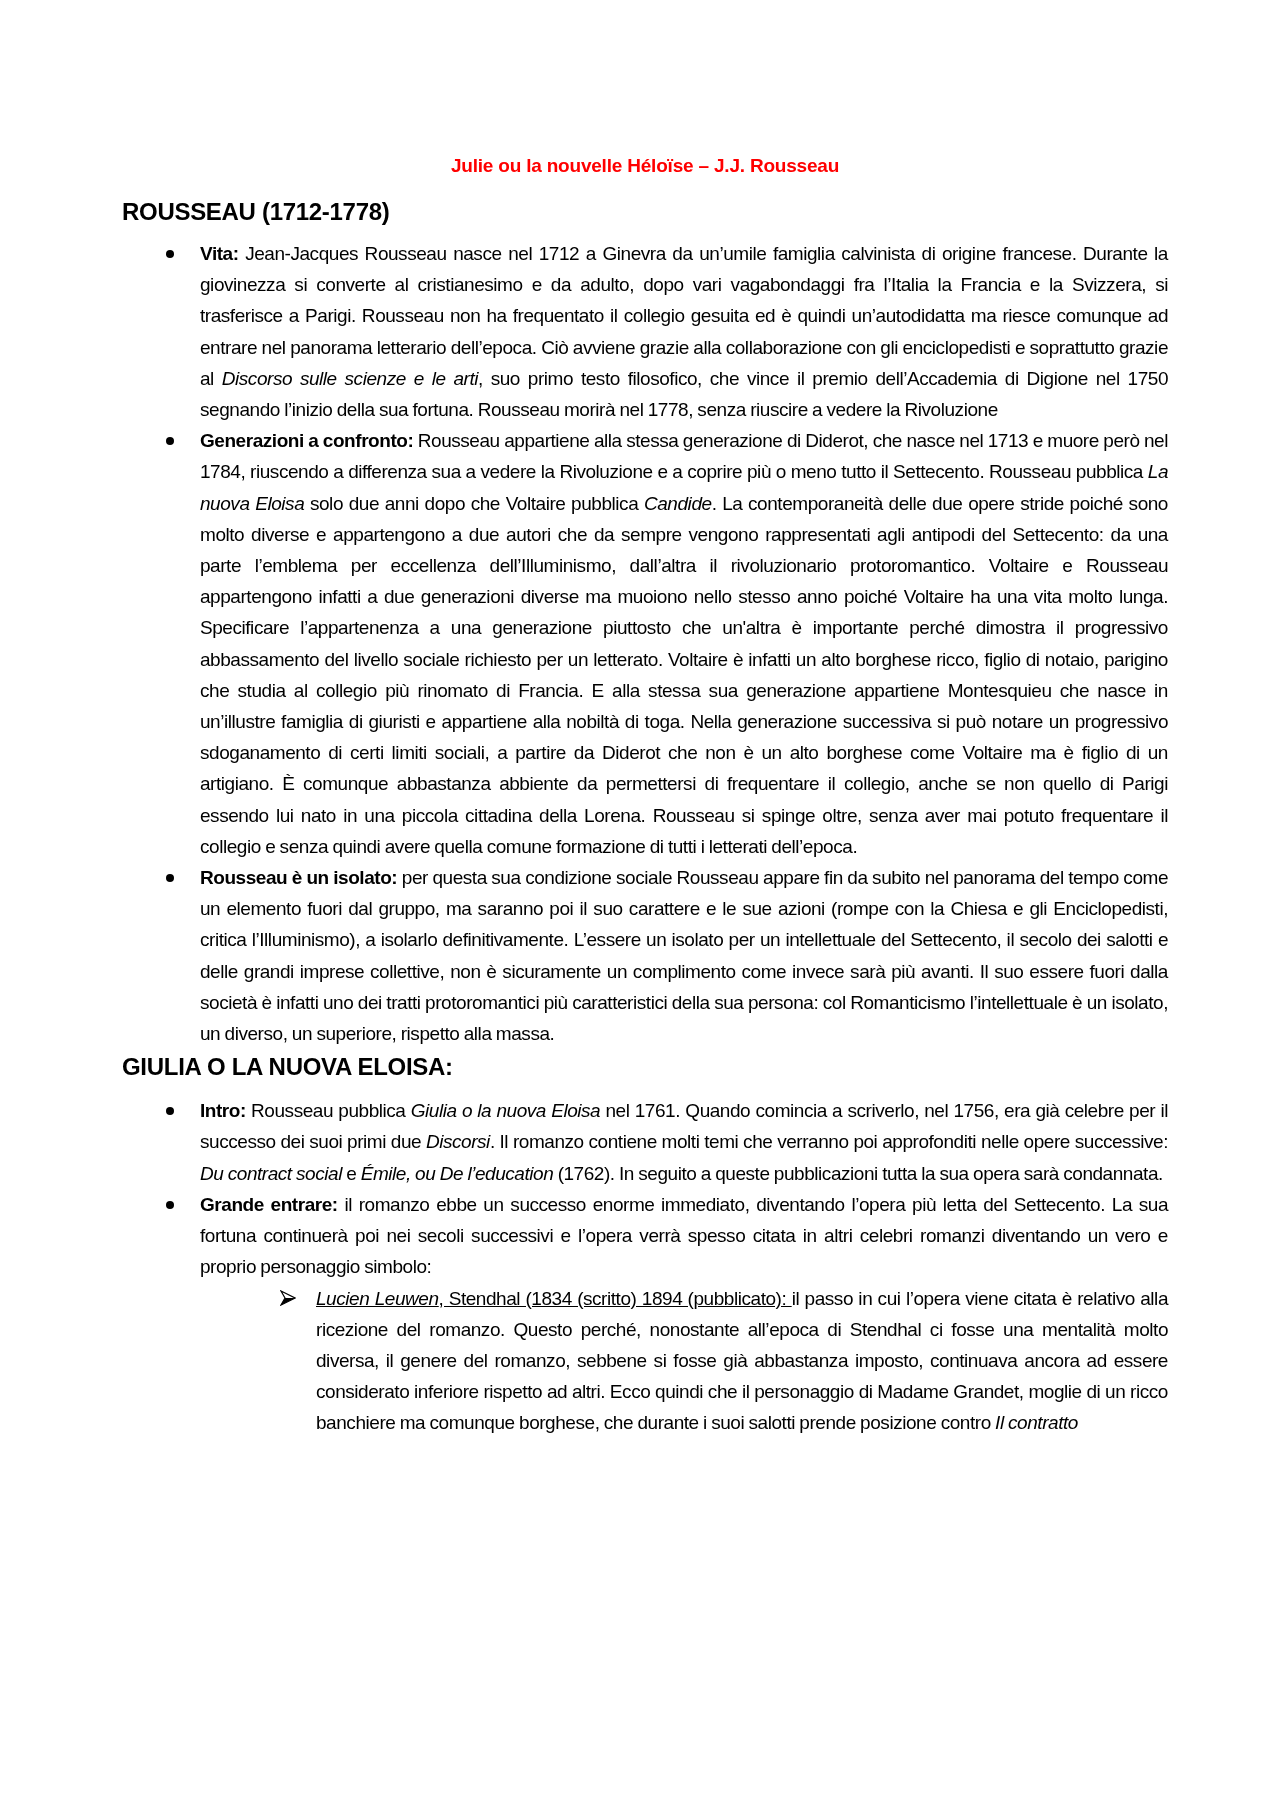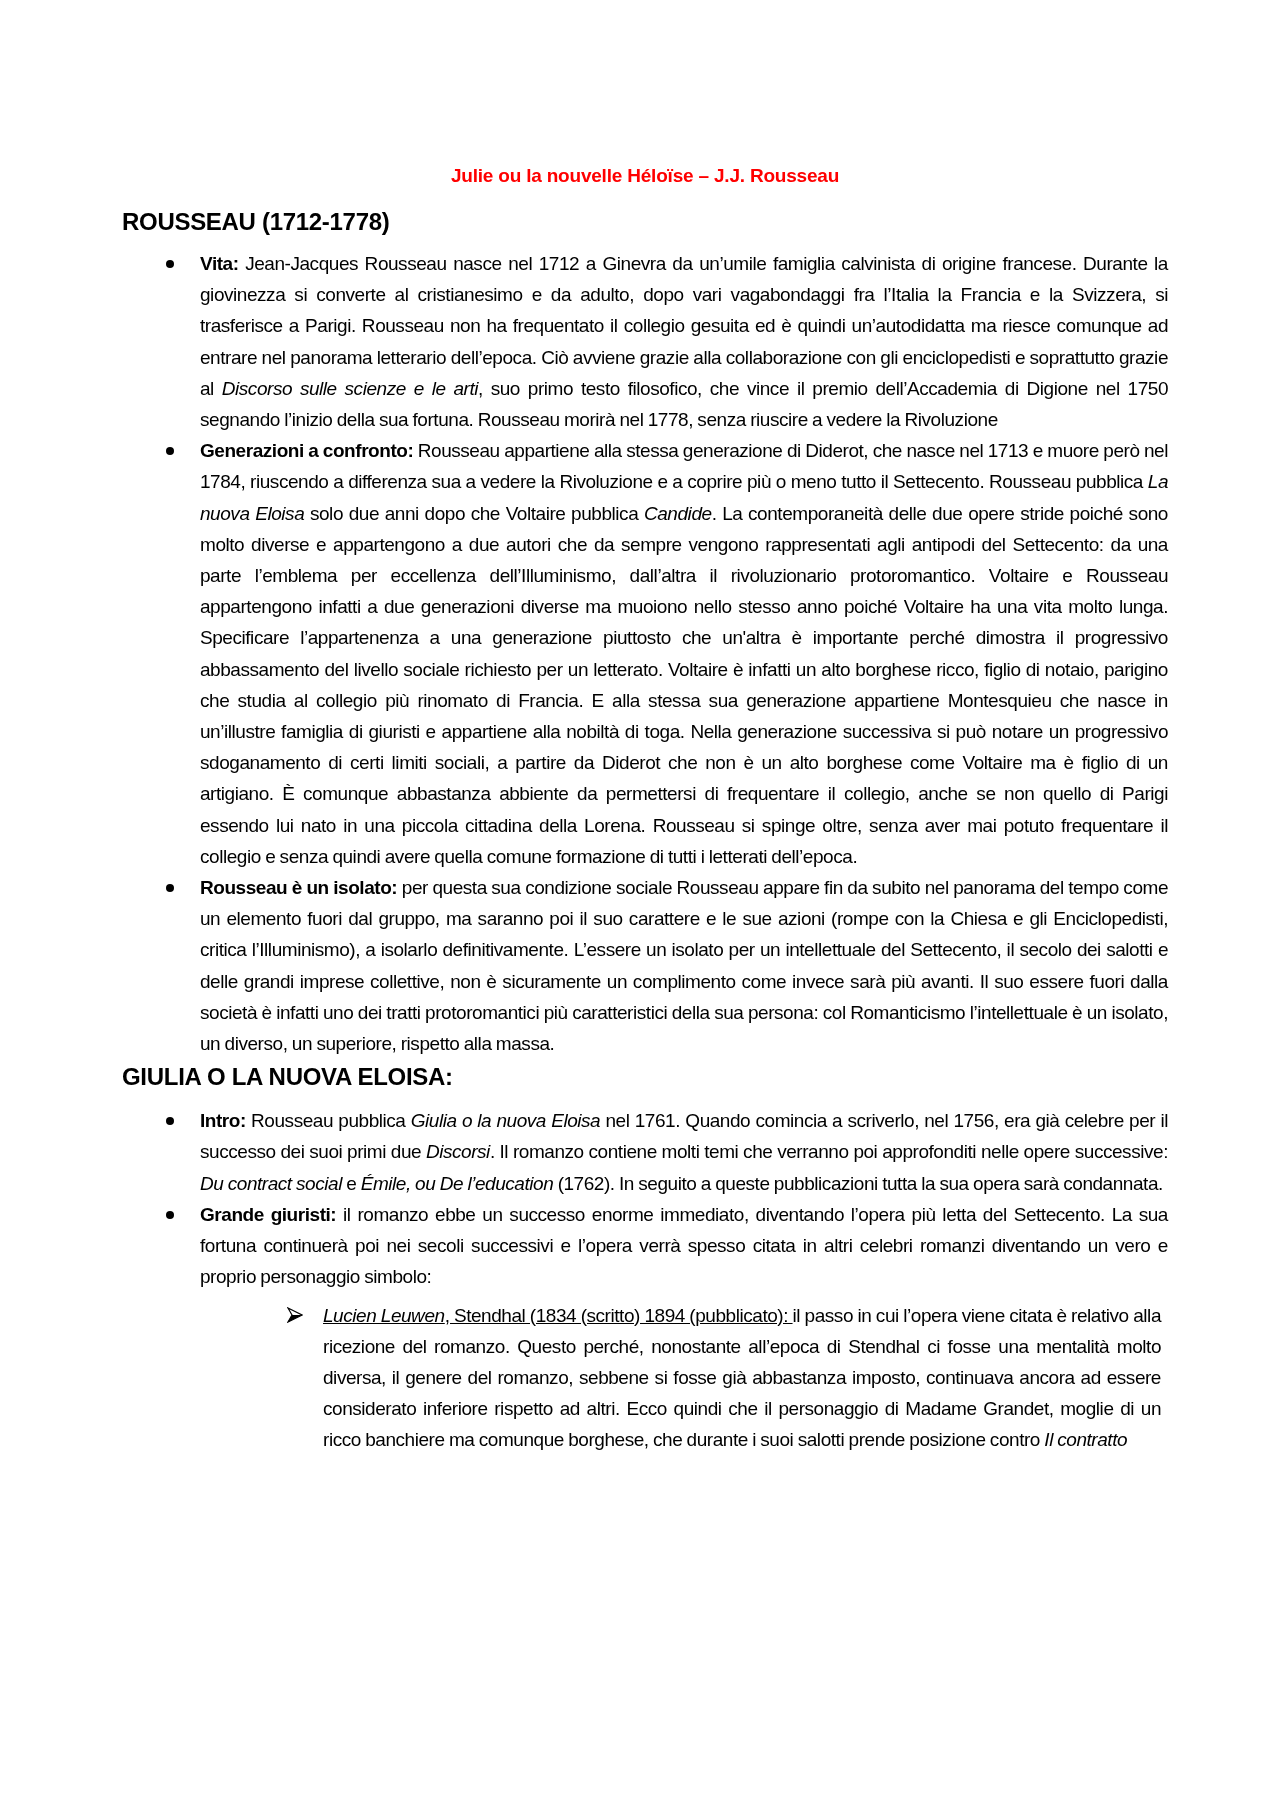--- a/index.html
+++ b/index.html
@@ -16,21 +16,21 @@
     }
     .page {
       position: relative;
       width: 1280px;
       height: 1811px;
       background: #ffffff;
     }
     .content {
       position: absolute;
       left: 122px;
-      top: 164px;
+      top: 154px;
       width: 1046px;
     }
     .doc-title {
       text-align: center;
       color: #ff0000;
       font-weight: bold;
       font-size: 19px;
       line-height: 24px;
       margin: 0 0 22px 0;
       letter-spacing: -0.2px;
@@ -68,21 +68,21 @@
       height: 8px;
       border-radius: 50%;
       background: #000000;
     }
     .lead {
       font-weight: bold;
     }
     em { font-style: italic; }
     ul.sub {
       list-style: none;
-      margin: 7px;
+      margin: 0;
       padding: 0;
     }
     ul.sub > li {
       position: relative;
       padding-left: 194px;
       font-size: 19px;
       line-height: 31.2px;
       text-align: justify;
       letter-spacing: -0.45px;
       word-spacing: -0.5px;
@@ -124,21 +124,21 @@
     </ul>
 
     <div class="section-heading second">GIULIA O LA NUOVA ELOISA:</div>
     <ul class="bullets">
       <li>
         <span class="bullet-dot"></span>
         <span class="lead">Intro:</span><span> Rousseau pubblica </span><em>Giulia o la nuova Eloisa</em><span> nel 1761. Quando comincia a scriverlo, nel 1756, era già celebre per il successo dei suoi primi due </span><em>Discorsi</em><span>. Il romanzo contiene molti temi che verranno poi approfonditi nelle opere successive: </span><em>Du contract social</em><span> e </span><em>Émile, ou De l’education</em><span> (1762). In seguito a queste pubblicazioni tutta la sua opera sarà condannata.</span>
       </li>
       <li>
         <span class="bullet-dot"></span>
-        <span class="lead">Grande giuristi:</span><span> il romanzo ebbe un successo enorme immediato, diventando l’opera più letta del Settecento. La sua fortuna continuerà poi nei secoli successivi e l’opera verrà spesso citata in altri celebri romanzi diventando un vero e proprio personaggio simbolo:</span>
+        <span class="lead">Grande entrare:</span><span> il romanzo ebbe un successo enorme immediato, diventando l’opera più letta del Settecento. La sua fortuna continuerà poi nei secoli successivi e l’opera verrà spesso citata in altri celebri romanzi diventando un vero e proprio personaggio simbolo:</span>
         <ul class="sub">
           <li>
             <svg class="arrow-icon" viewBox="0 0 16 16">
               <path d="M1 1 L15 8 L1 15 L5 8 Z" fill="#ffffff" stroke="#000000" stroke-width="1.2" stroke-linejoin="miter"></path>
               <path d="M1 15 L5 8 L15 8 Z" fill="#000000"></path>
             </svg>
             <span class="ref-underline"><em>Lucien Leuwen</em><span>, Stendhal (1834 (scritto) 1894 (pubblicato): </span></span><span>il passo in cui l’opera viene citata è relativo alla ricezione del romanzo. Questo perché, nonostante all’epoca di Stendhal ci fosse una mentalità molto diversa, il genere del romanzo, sebbene si fosse già abbastanza imposto, continuava ancora ad essere considerato inferiore rispetto ad altri. Ecco quindi che il personaggio di Madame Grandet, moglie di un ricco banchiere ma comunque borghese, che durante i suoi salotti prende posizione contro </span><em>Il contratto</em>
           </li>
         </ul>
       </li>

